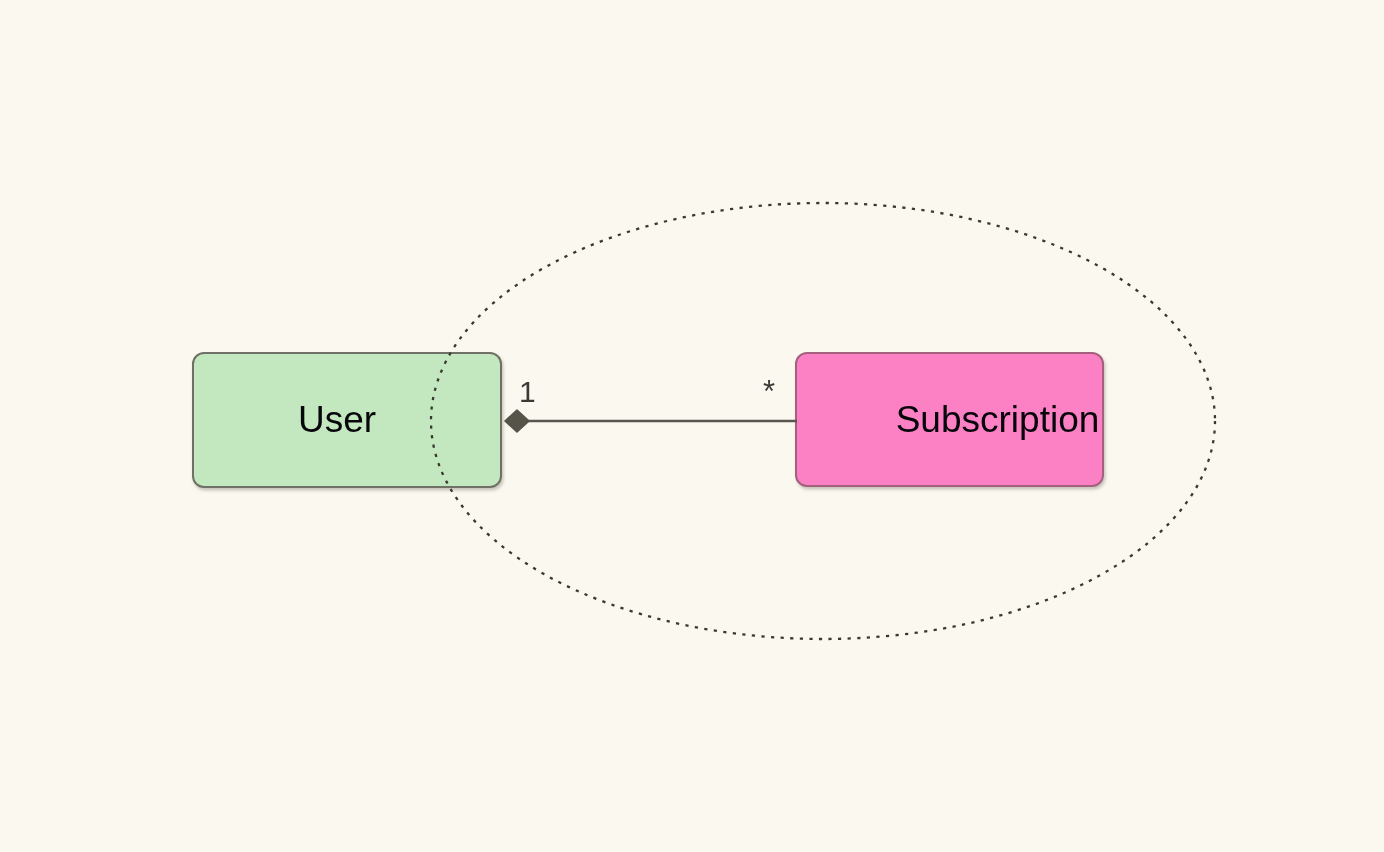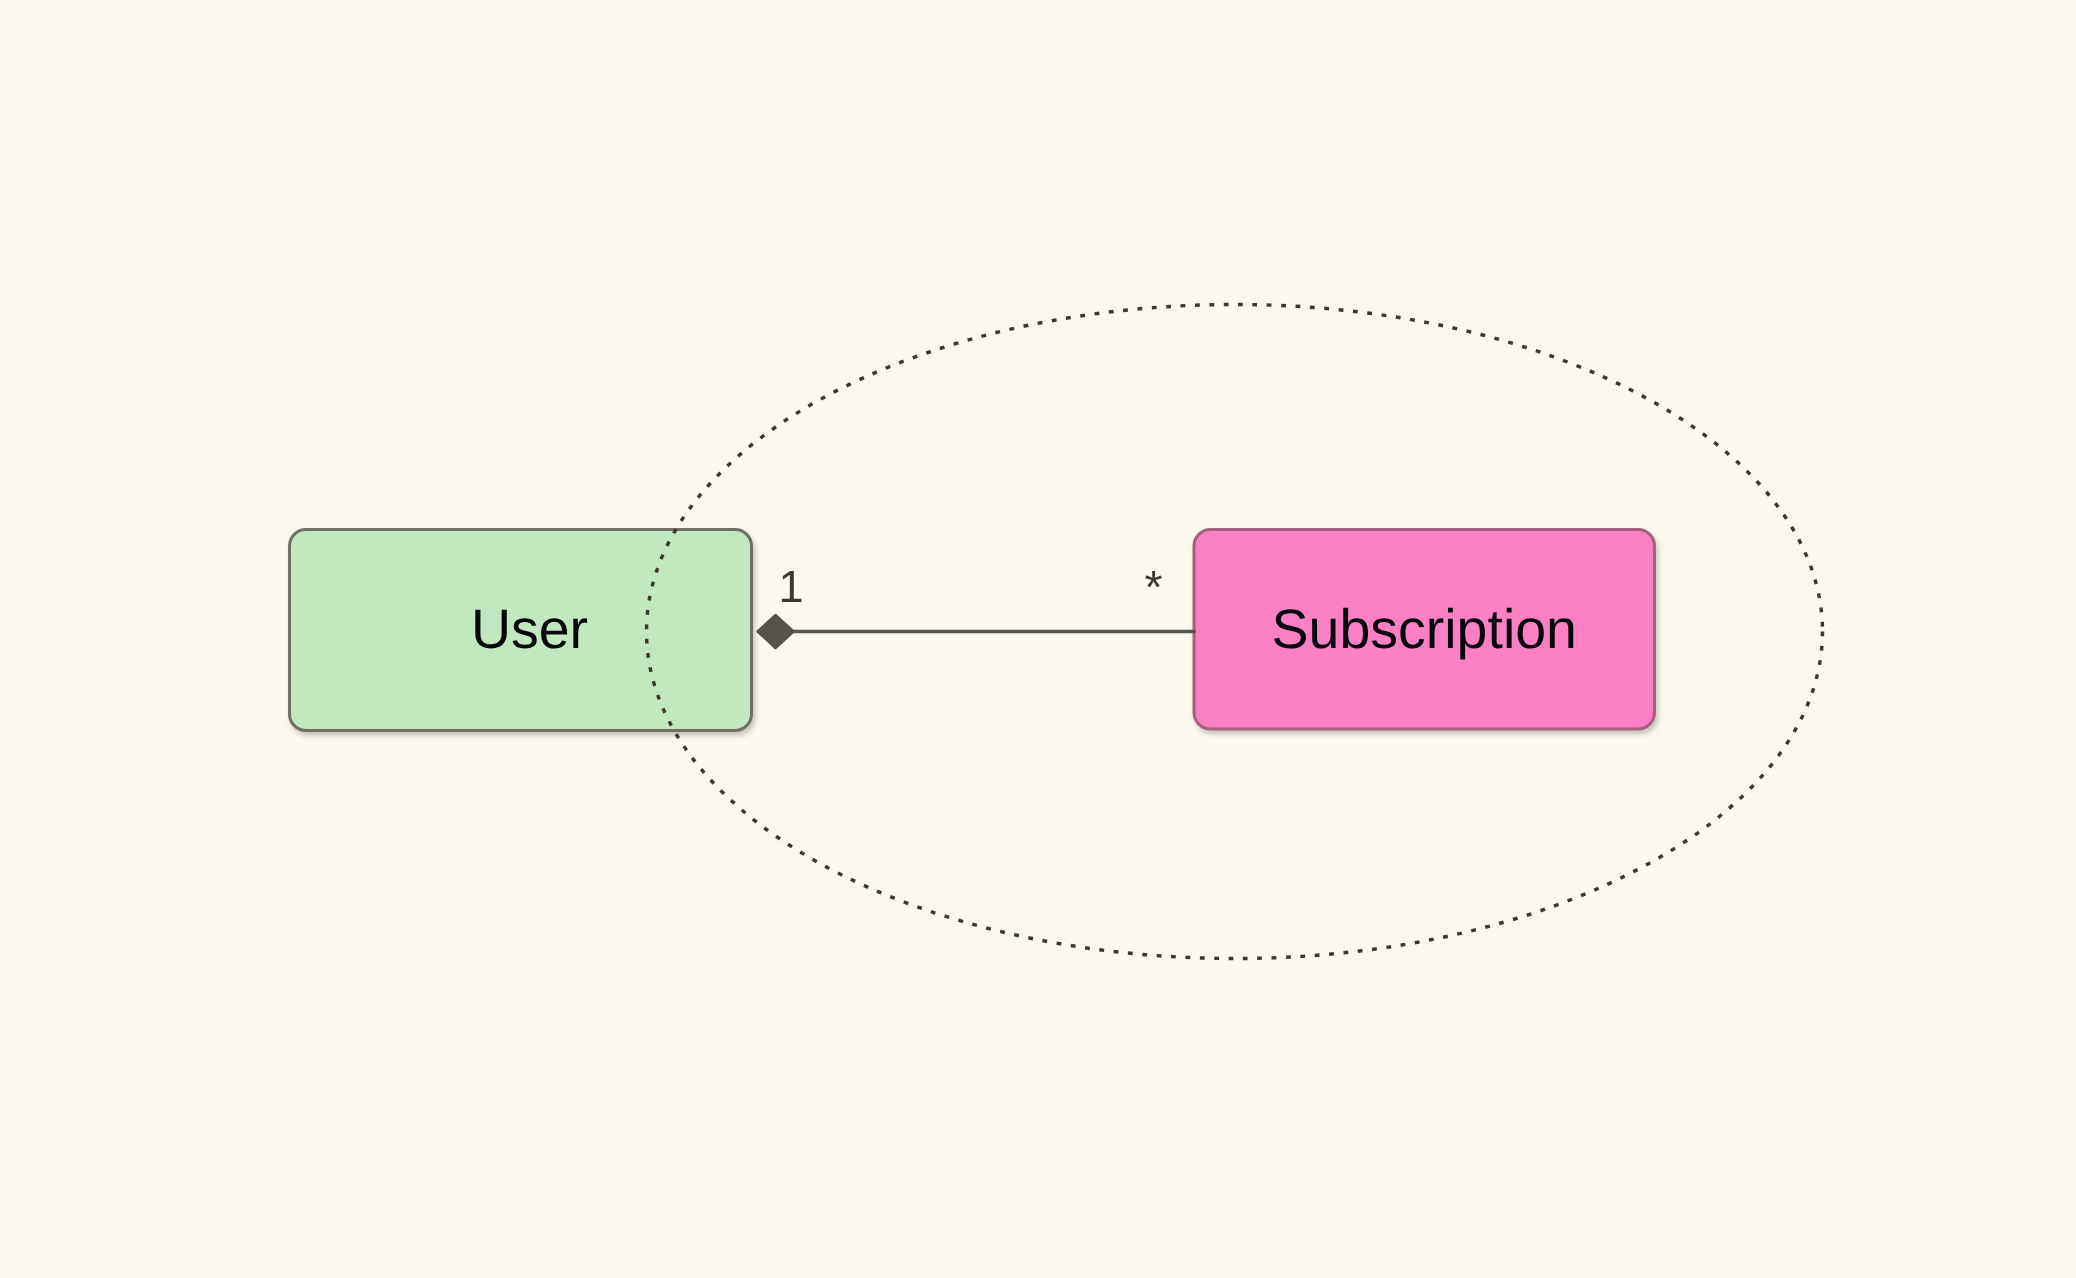--- a/index.html
+++ b/index.html
@@ -42,30 +42,31 @@
   .mult-label {
     position: absolute;
     color: #3b3a36;
     font-family: "Liberation Sans", sans-serif;
     font-size: 30px;
     font-weight: 400;
     line-height: 1;
     white-space: nowrap;
   }
   #label-user {
-    left: 199px;
+    left: 183px;
     top: 353px;
     width: 308px;
     height: 134px;
   }
   #label-subscription {
     left: 796px;
     top: 353px;
     width: 307px;
     height: 133px;
+    padding-left: 48px;
   }
   #mult-source {
     left: 519px;
     top: 377px;
   }
   #mult-target {
     left: 763px;
     top: 376px;
     font-size: 31px;
   }

